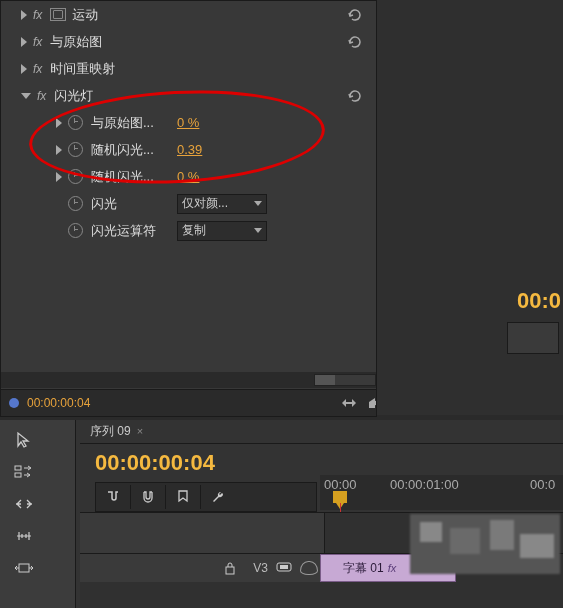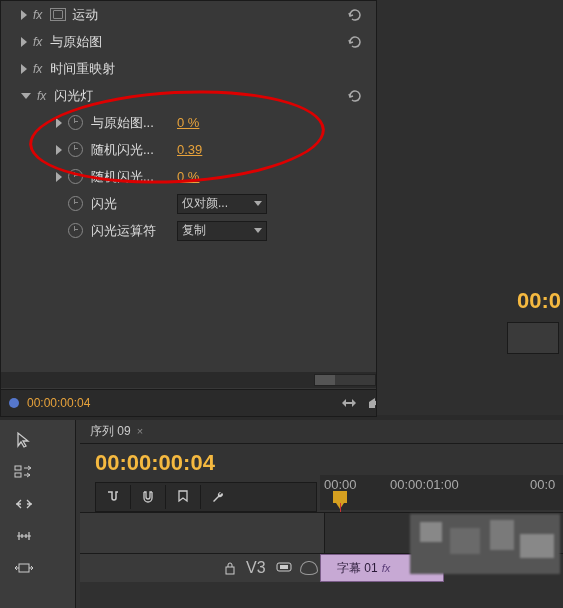--- a/index.html
+++ b/index.html
@@ -47,24 +47,24 @@
 .tl-toolbar{position:absolute;left:95px;top:62px;width:220px;height:28px;background:#2b2b2b;border:1px solid #1a1a1a;display:flex;align-items:center}
 .tl-toolbar .btn{width:34px;height:24px;display:flex;align-items:center;justify-content:center;border-right:1px solid #1a1a1a}
 .tl-ruler{position:absolute;left:320px;top:55px;width:243px;height:35px;background:#2b2b2b}
 .tl-ruler .tick-label{position:absolute;top:2px;color:#aaa;font-size:13px}
 .tl-ruler .marker{position:absolute;top:16px;width:14px;height:12px;background:#d6a020}
 .tl-ruler .marker::after{content:"";position:absolute;left:3px;top:12px;border-left:4px solid transparent;border-right:4px solid transparent;border-top:6px solid #d6a020}
 .tl-ruler .redline{position:absolute;left:20px;top:28px;width:1px;height:120px;background:#c33}
 .tl-tracks{position:absolute;left:80px;top:92px;width:483px;height:96px;background:#303030}
 .track-row{height:28px;border-top:1px solid #1a1a1a;display:flex;align-items:center;position:relative}
 .track-head{width:238px;height:28px;background:#3a3a3a;display:flex;align-items:center;justify-content:flex-end;padding-right:6px;gap:8px;border-right:1px solid #1a1a1a}
-.track-head .lbl{color:#bbb;font-size:16px;min-width:22px;text-align:left}
+.track-head .lbl{color:#bbb;font-size:12px;min-width:22px;text-align:right}
 .track-head .lock{width:14px;height:14px}
 .track-head .eye{width:16px;height:12px;border:1.5px solid #999;border-radius:60% 60% 60% 60%/90% 90% 40% 40%}
-.clip{position:absolute;left:240px;top:0;height:26px;background:#c7a9d4;border:1px solid #7a5c88;display:flex;align-items:center;padding:0 16px;color:#2a1a38;font-size:12px;min-width:90px}
+.clip{position:absolute;left:240px;top:0;height:26px;background:#c7a9d4;border:1px solid #7a5c88;display:flex;align-items:center;padding:0 22px;color:#2a1a38;font-size:12px;min-width:90px}
 .clip .fxtag{font-style:italic;color:#5a3c78;margin-left:4px;font-size:11px}
 .pix{position:absolute;left:410px;top:94px;width:150px;height:60px;background:#555;filter:blur(1px)}
 .pix .b{position:absolute;background:#888}
 </style>
 </head>
 <body>
 
 <div class="panel effects-panel">
   <div class="red-circle"></div>
 

